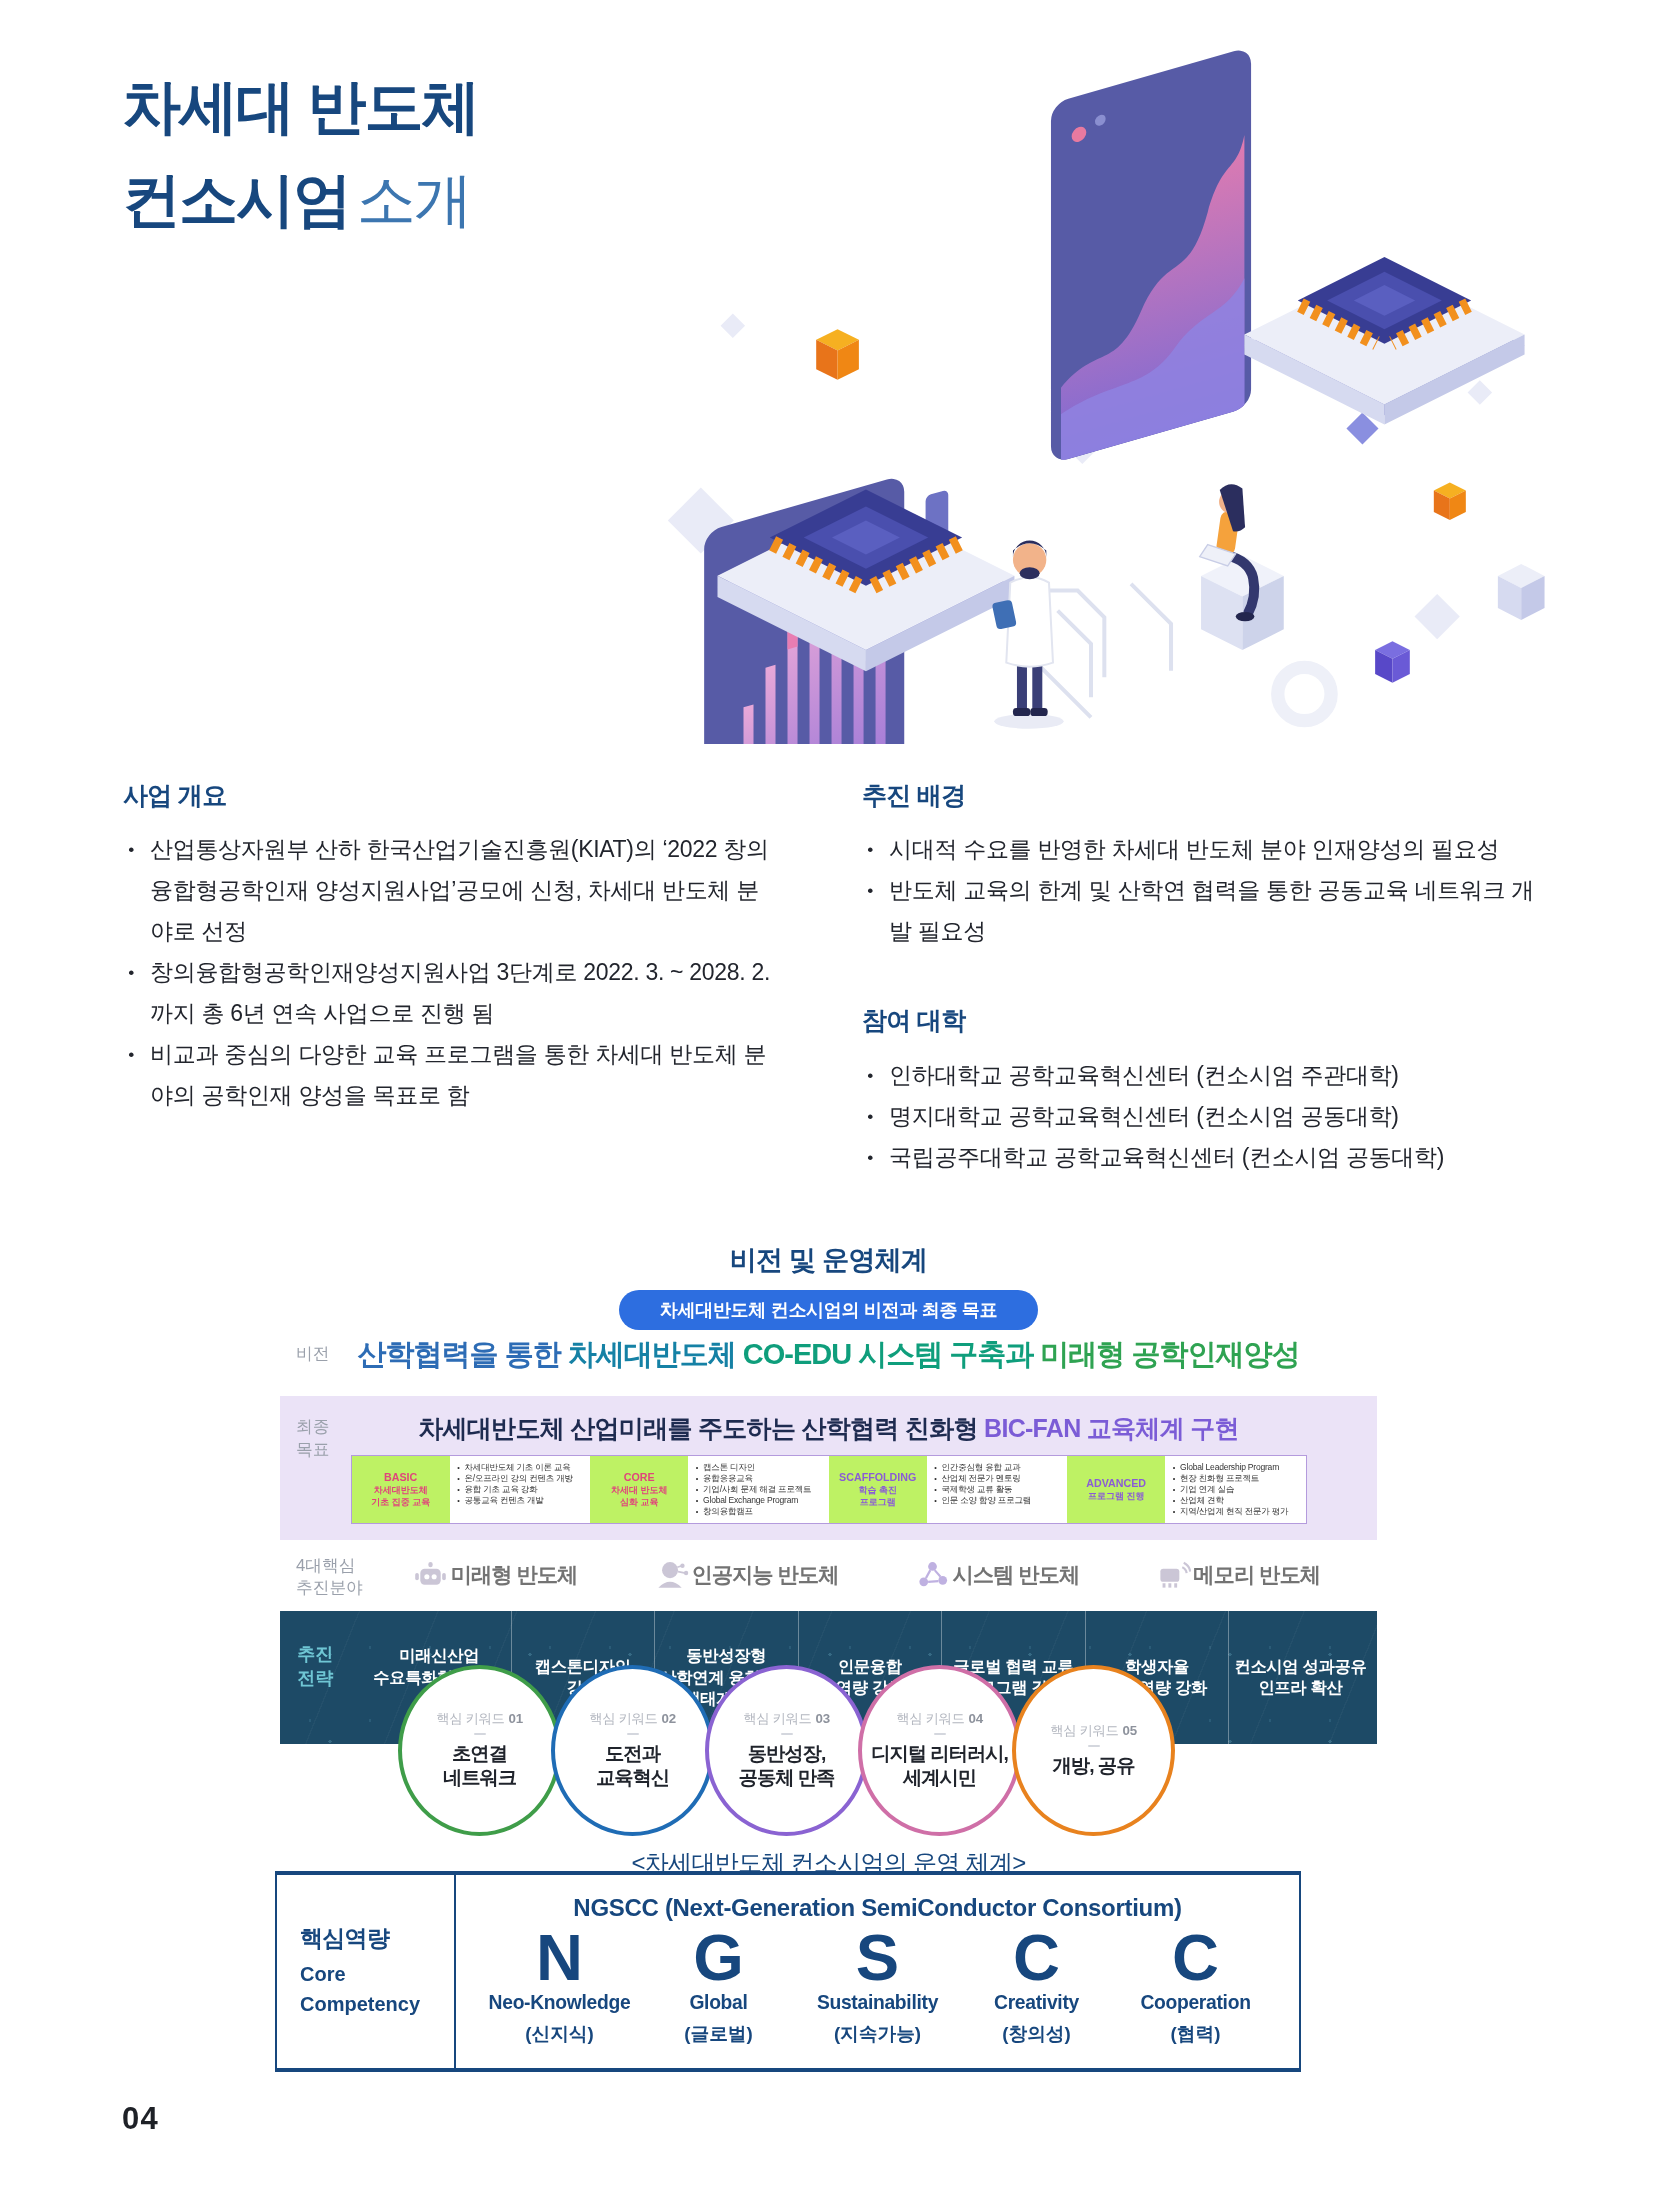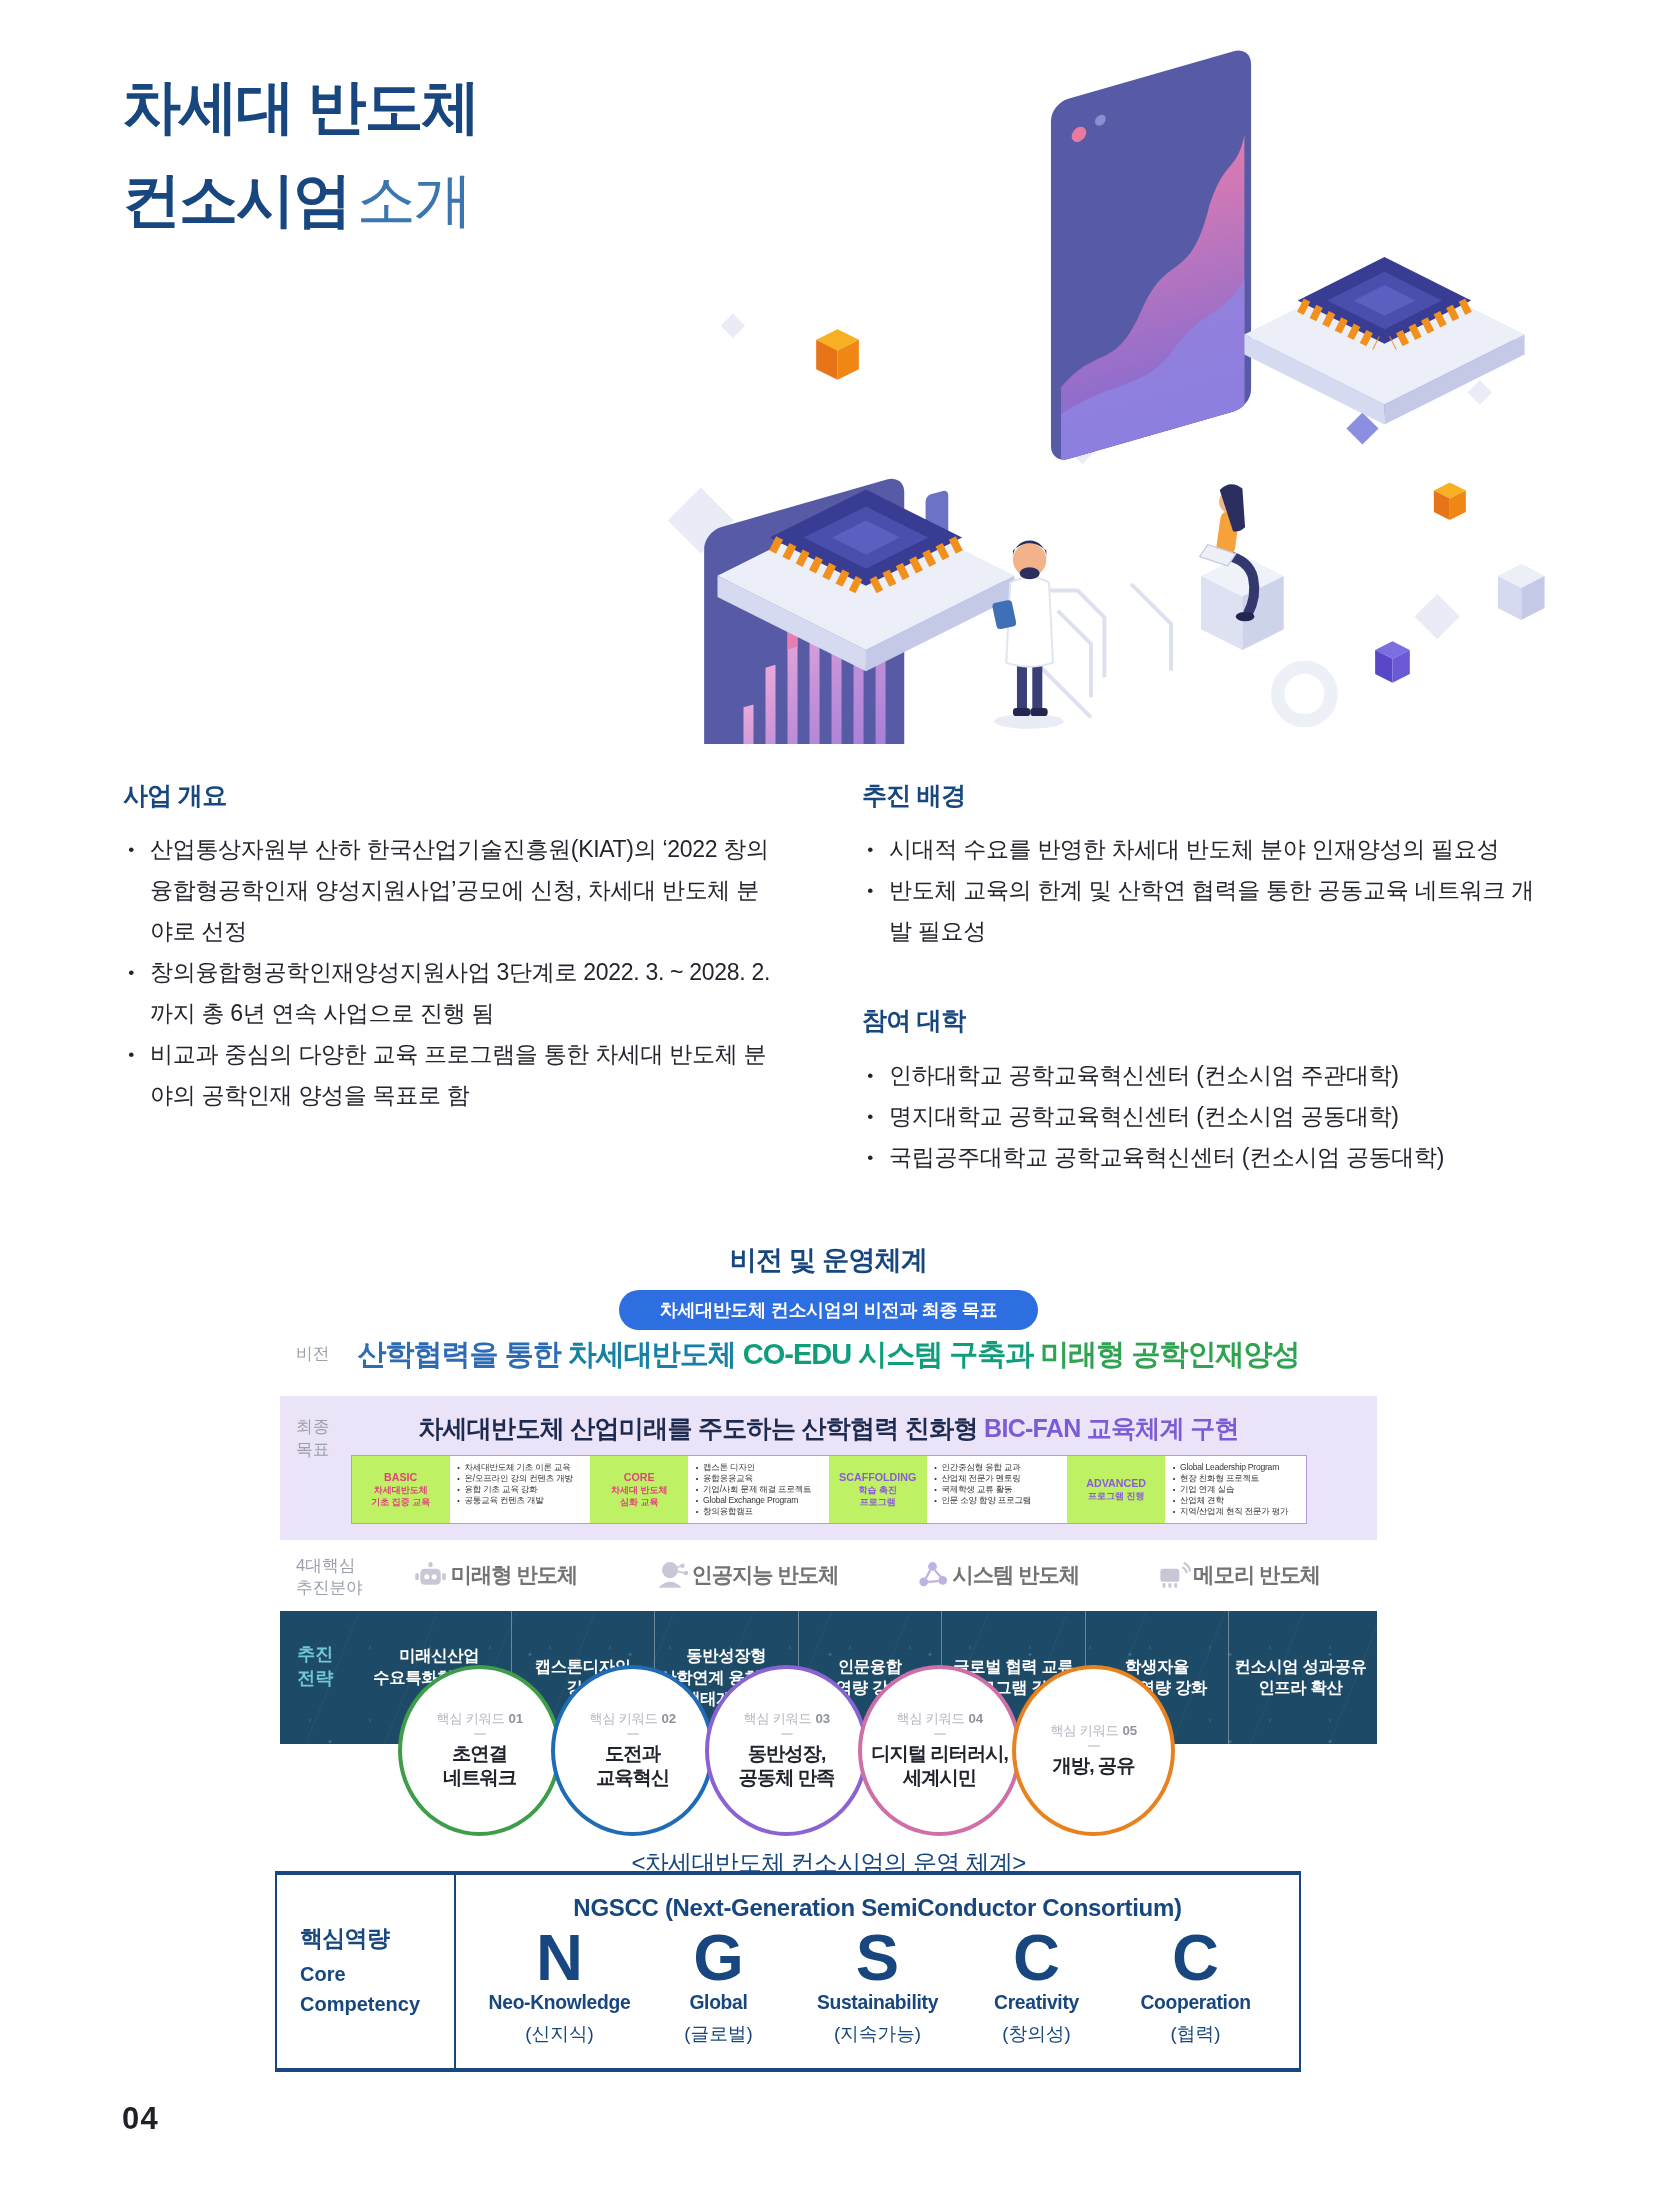--- a/index.html
+++ b/index.html
@@ -92,21 +92,21 @@
               border:2px solid #17477e;border-top-width:4.7px;border-bottom-width:4.7px;display:flex;}
   .ct-left{width:179px;box-sizing:border-box;border-right:2px solid #17477e;padding:48px 0 0 23px;}
   .ct-title{font-size:23px;font-weight:800;color:#17477e;letter-spacing:-0.7px;}
   .ct-sub{font-size:20px;font-weight:600;color:#17477e;line-height:1.5;margin-top:5.3px;white-space:pre-line;}
   .ct-right{flex:1;padding-top:18.7px;}
   .ct-header{text-align:center;font-size:24px;font-weight:800;color:#17477e;letter-spacing:-0.3px;}
   .ct-cols{display:flex;margin-top:2.7px;padding:0 24px;}
   .ct-col{flex:1;text-align:center;}
   .ct-letter{font-size:65px;font-weight:800;color:#17477e;line-height:1.04;}
   .ct-en{font-size:19.3px;font-weight:700;color:#17477e;margin-top:0px;letter-spacing:-0.3px;}
-  .ct-kr{font-size:18.7px;font-weight:400;color:#17477e;margin-top:6.7px;text-align:center;}
+  .ct-kr{font-size:18.7px;font-weight:700;color:#17477e;margin-top:6.7px;text-align:center;}
 
   .page-num{position:absolute;left:122px;top:2101px;font-size:31px;font-weight:800;color:#1e2127;letter-spacing:1.3px;}
 </style>
 </head>
 <body>
 
 <div class="page">
 
   <svg class="hero" viewBox="0 0 1430 1060" aria-hidden="true">
     <defs>

